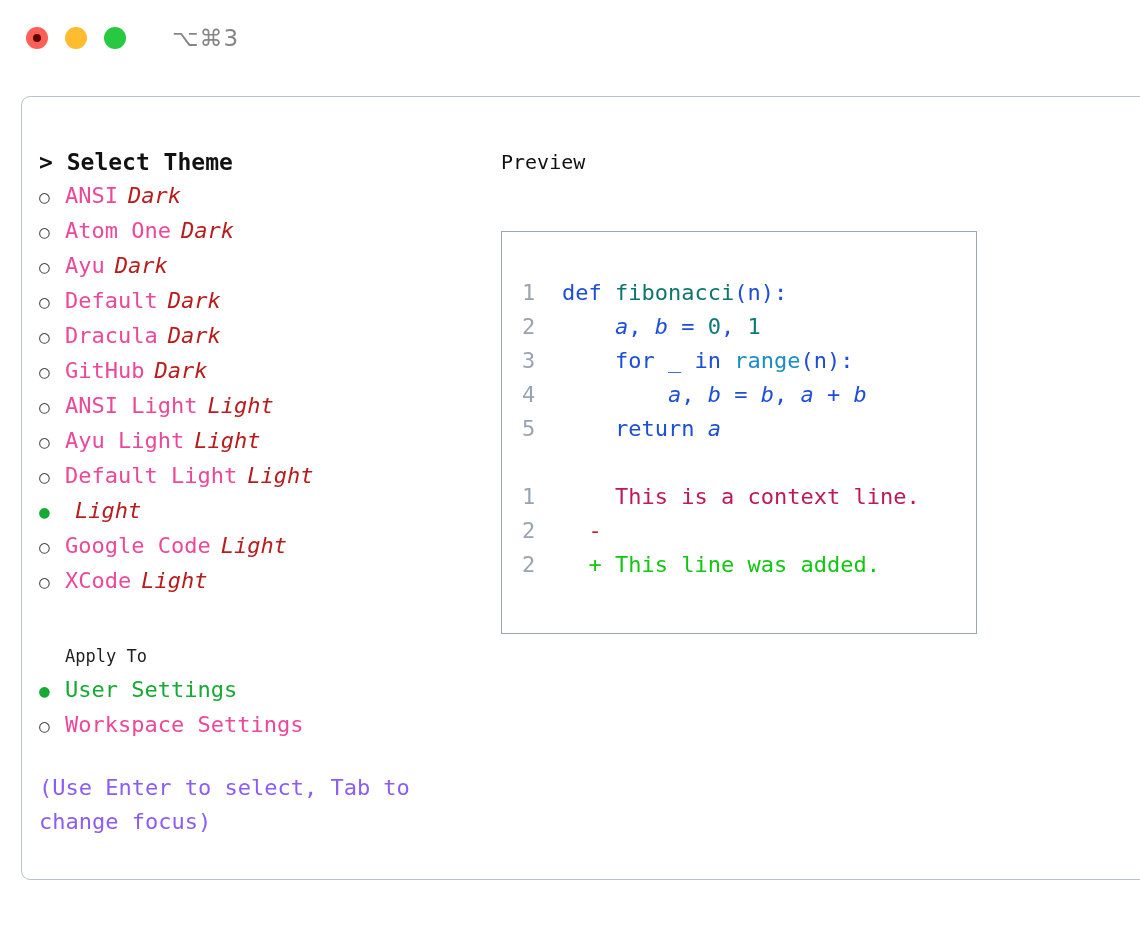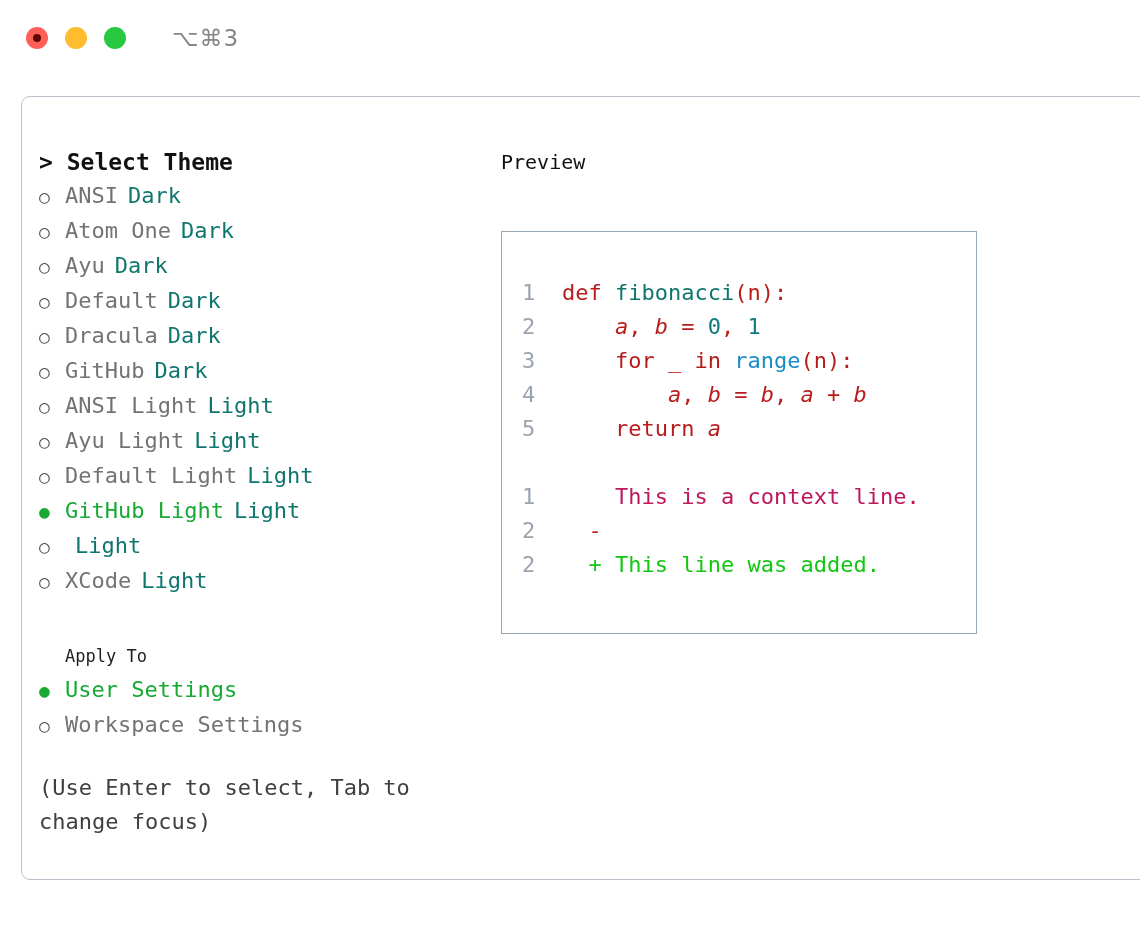--- a/index.html
+++ b/index.html
@@ -90,41 +90,42 @@
     color: #2b2b2b;
     white-space: pre;
   }
   .marker {
     width: 26px;
     flex: none;
     font-size: 18px;
     color: #4a4a4a;
   }
   .marker.sel { color: #16a934; }
-  .label { color: #737373; }
+  .label { color: #ec4899; }
   .row.selected .label { color: #16a934; }
   .tag {
-    color: #0f766e;
+    color: #b91c1c;
     margin-left: 10px;
+    font-style: italic;
   }
 
   .apply-head {
     font-size: 17px;
     line-height: 34px;
     color: #1f1f1f;
     padding-left: 26px;
     white-space: pre;
   }
   .spacer-lg { height: 40px; }
   .spacer-md { height: 28px; }
 
   .hint {
     font-size: 22px;
     line-height: 34px;
-    color: #404040;
+    color: #8b5cf6;
     width: 400px;
   }
 
   
   .preview-title {
     font-size: 20px;
     font-weight: normal;
     color: #111111;
     line-height: 34px;
     margin-bottom: 52px;
@@ -144,21 +145,21 @@
     white-space: pre;
   }
   .lineno {
     width: 40px;
     flex: none;
     color: #9aa3b0;
     text-align: left;
     padding-left: 20px;
     box-sizing: content-box;
   }
-  .code-text { color: #b91c1c; }
+  .code-text { color: #1d4ed8; }
   .tok-fn   { color: #0f766e; }
   .tok-num  { color: #0f7a7a; }
   .tok-call { color: #1a8cc8; }
   .var      { font-style: italic; }
 
   .gap-rows { height: 34px; }
   .diff-ctx { color: #be185d; }
   .diff-del { color: #cc2020; }
   .diff-add { color: #11c711; }
 </style>
@@ -182,22 +183,22 @@
       <div id="theme-list">
           <div class="row"><span class="marker">○</span><span class="label">ANSI</span><span class="tag">Dark</span></div>
           <div class="row"><span class="marker">○</span><span class="label">Atom One</span><span class="tag">Dark</span></div>
           <div class="row"><span class="marker">○</span><span class="label">Ayu</span><span class="tag">Dark</span></div>
           <div class="row"><span class="marker">○</span><span class="label">Default</span><span class="tag">Dark</span></div>
           <div class="row"><span class="marker">○</span><span class="label">Dracula</span><span class="tag">Dark</span></div>
           <div class="row"><span class="marker">○</span><span class="label">GitHub</span><span class="tag">Dark</span></div>
           <div class="row"><span class="marker">○</span><span class="label">ANSI Light</span><span class="tag">Light</span></div>
           <div class="row"><span class="marker">○</span><span class="label">Ayu Light</span><span class="tag">Light</span></div>
           <div class="row"><span class="marker">○</span><span class="label">Default Light</span><span class="tag">Light</span></div>
-          <div class="row selected"><span class="marker sel">●</span><span class="label">GitHub Light</span><span class="tag">Light</span></div>
-          <div class="row"><span class="marker">○</span><span class="tag">Light</span></div>
+          <div class="row selected"><span class="marker sel">●</span><span class="tag">Light</span></div>
+          <div class="row"><span class="marker">○</span><span class="label">Google Code</span><span class="tag">Light</span></div>
           <div class="row"><span class="marker">○</span><span class="label">XCode</span><span class="tag">Light</span></div>
         </div>
 
       <div class="spacer-lg"></div>
       <div class="apply-head">Apply To</div>
       <div id="apply-list">
           <div class="row selected"><span class="marker sel">●</span><span class="label">User Settings</span></div>
           <div class="row"><span class="marker">○</span><span class="label">Workspace Settings</span></div>
         </div>
 

